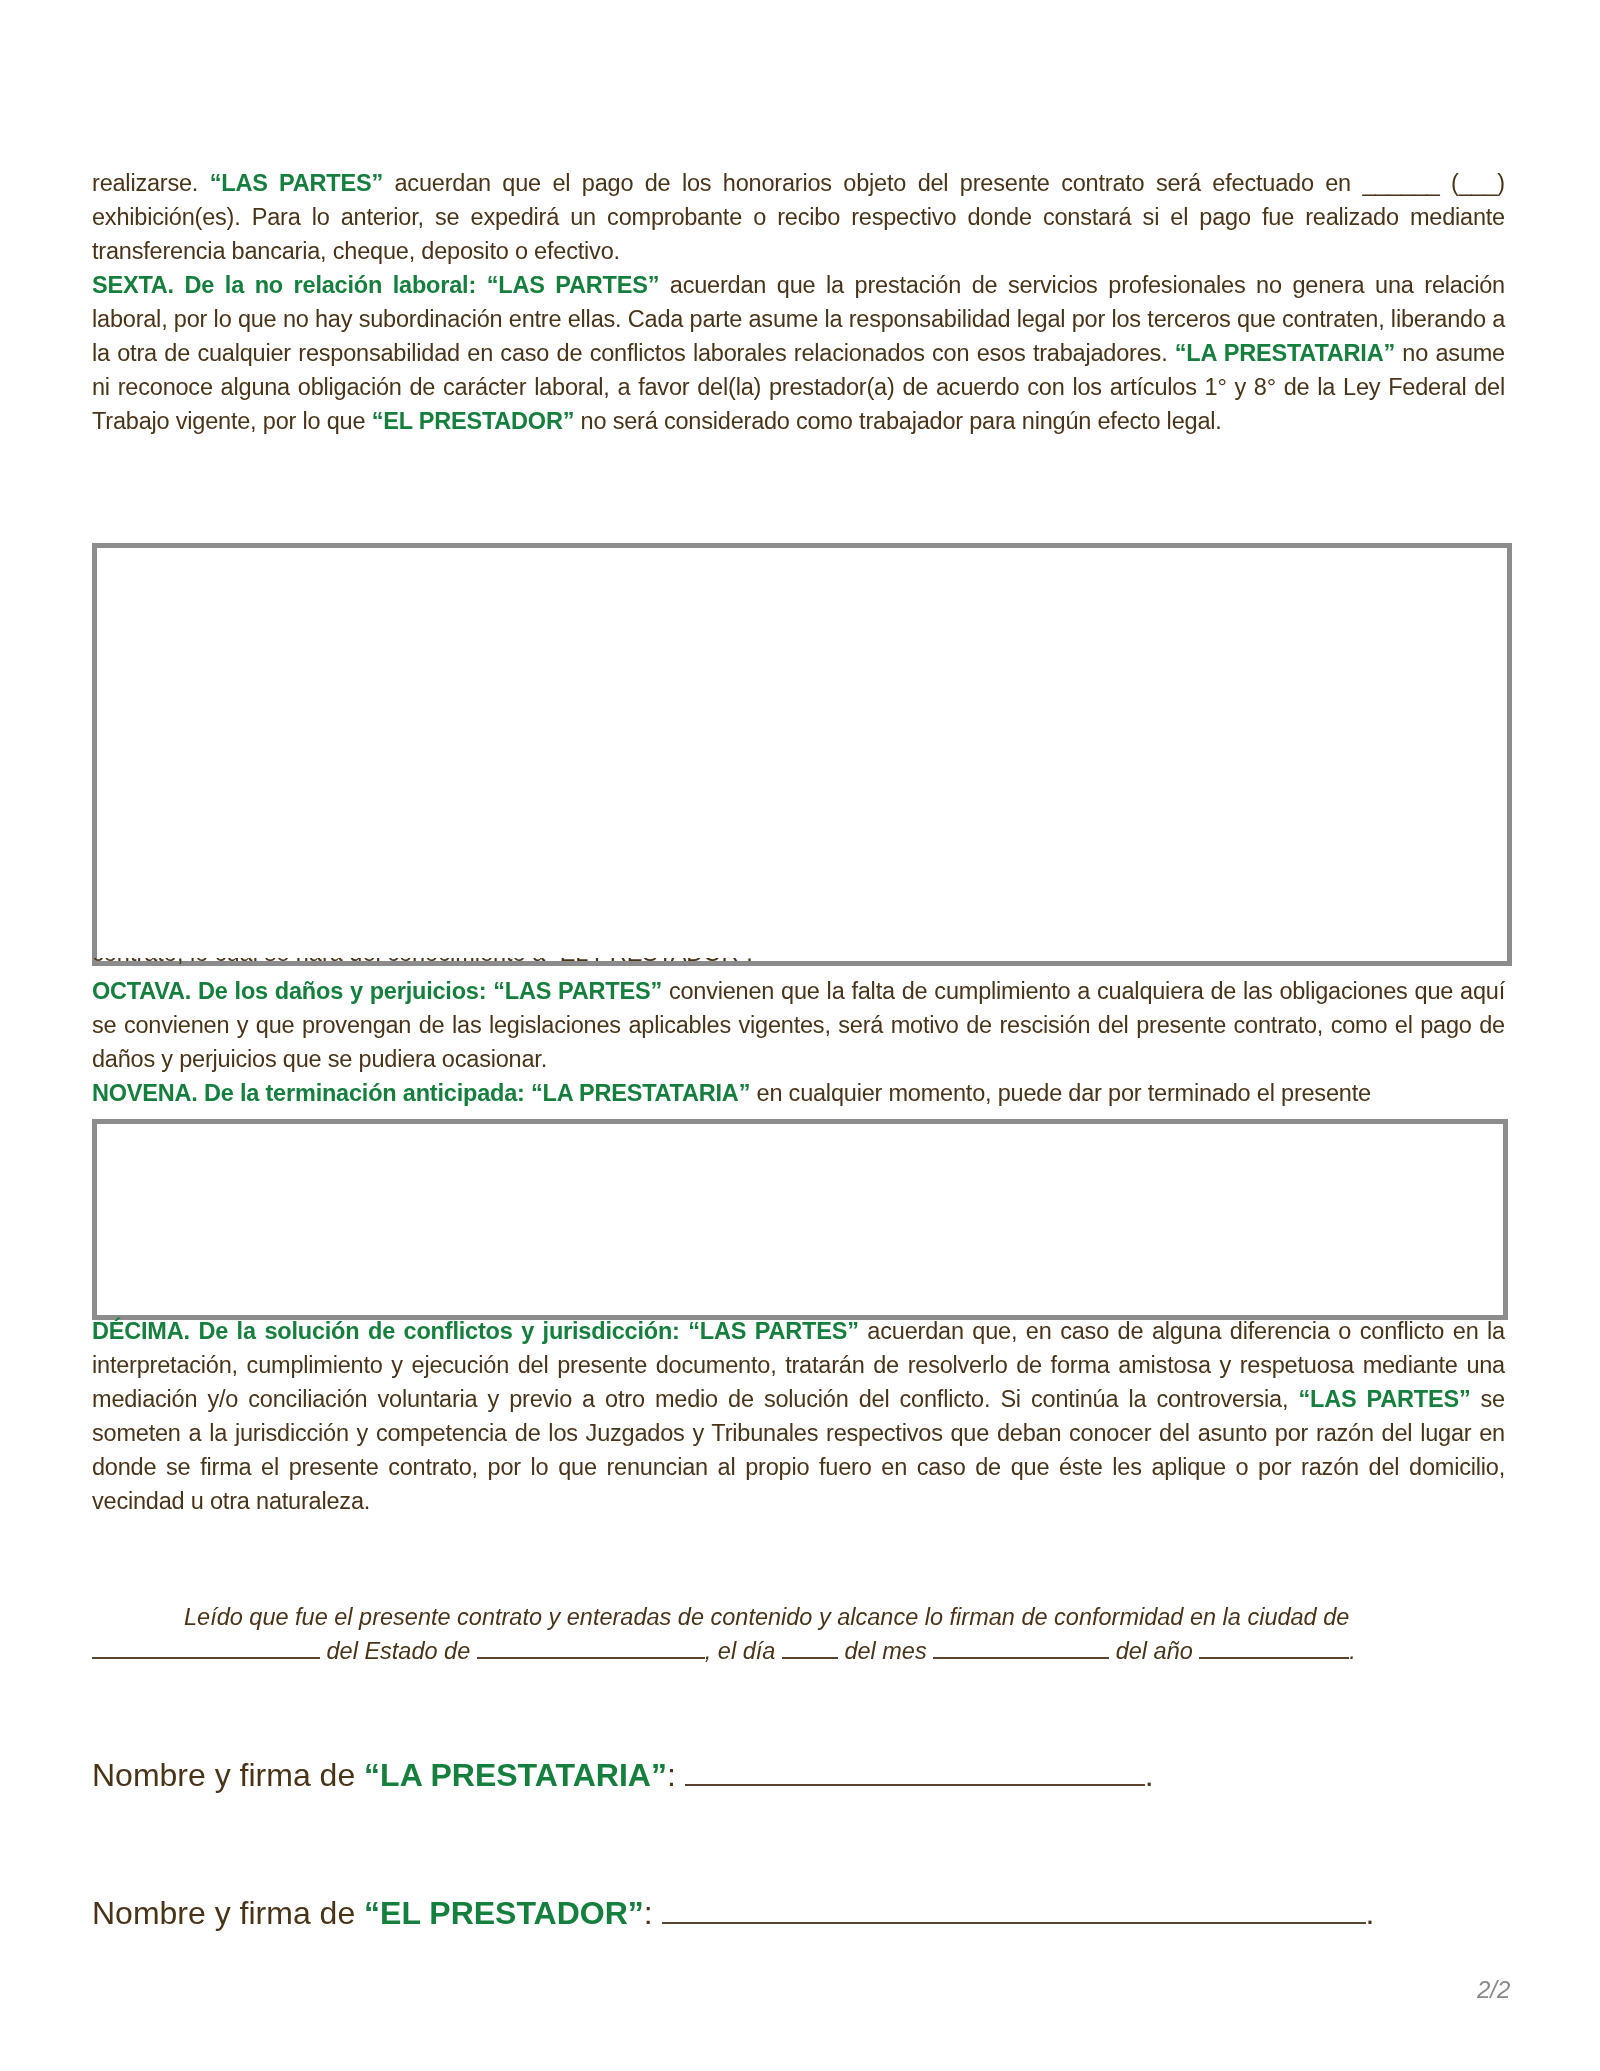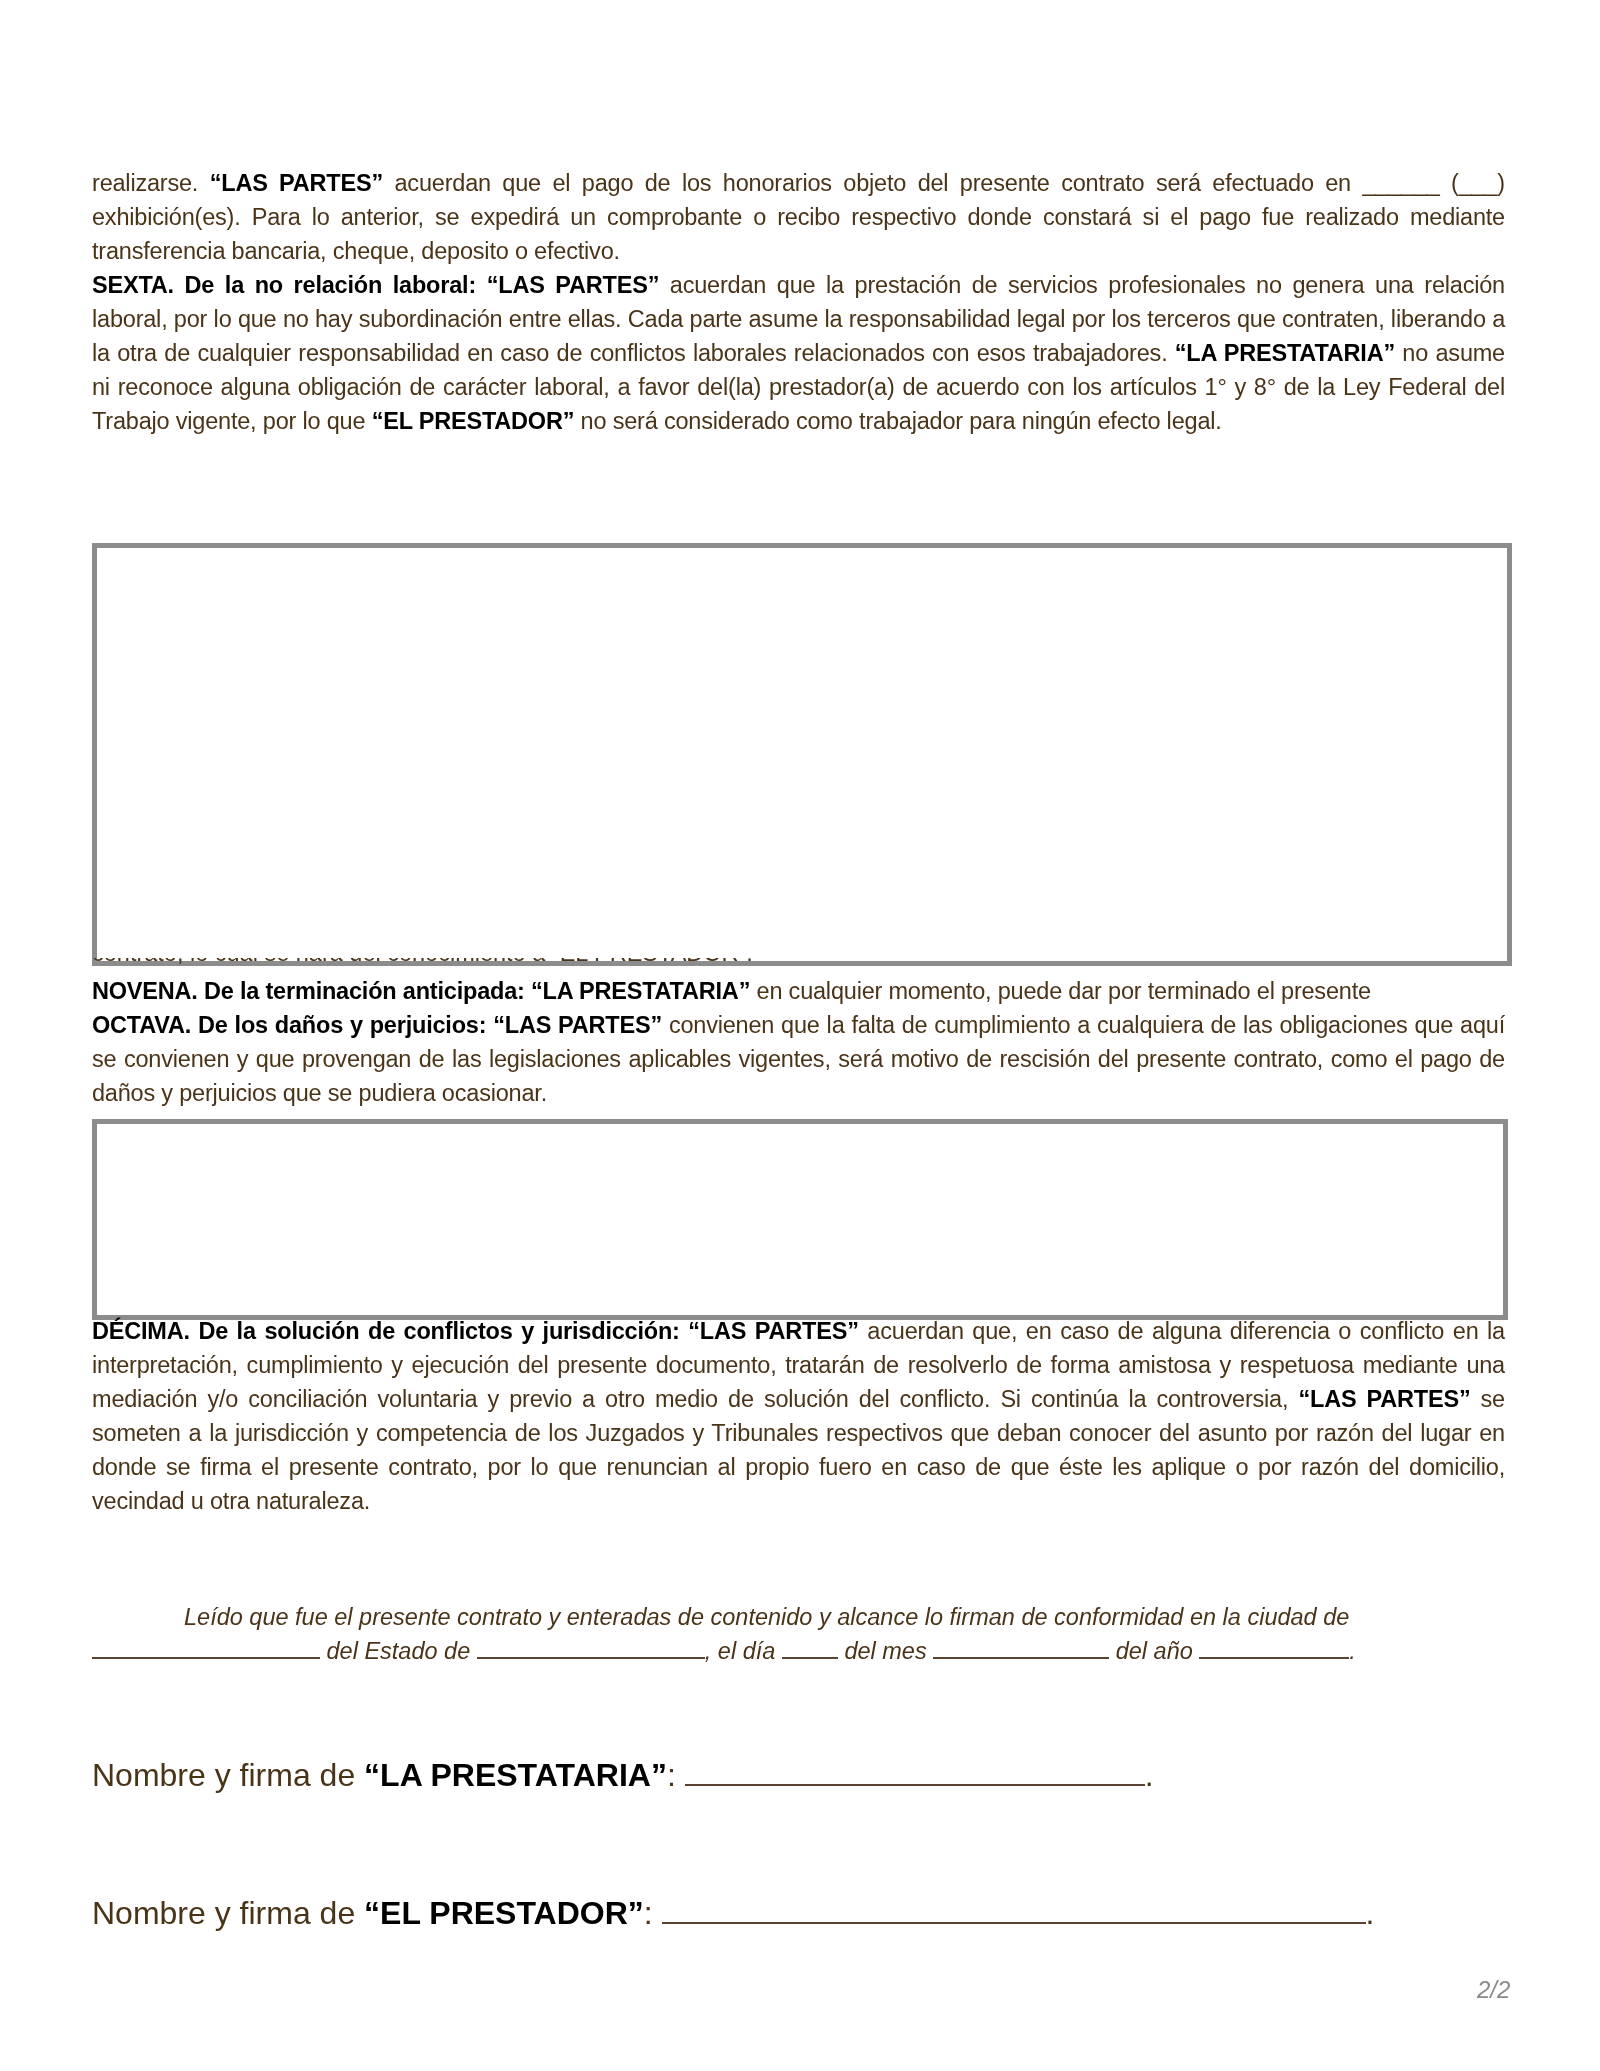--- a/index.html
+++ b/index.html
@@ -23,21 +23,21 @@
     }
     .para {
       font-size: 23.5px;
       line-height: 34px;
       text-align: justify;
       margin: 0;
       letter-spacing: -0.2px;
     }
     .para b, .b {
       font-weight: bold;
-      color: #000000;
+      color: #15803d;
     }
     .clause {
       margin: 0;
     }
     .redaction-box {
       position: absolute;
       background: #ffffff;
       border: 5px solid #8c8c8c;
       box-sizing: border-box;
     }
@@ -99,25 +99,25 @@
 
 </div>
 
 <div class="redaction-box" style="left:92px; top:543px; width:1420px; height:423px;"></div>
 
 <div class="partial-line" style="top:958px; height:12px; width:800px;">
   <span style="position:relative; top:-22px;">contrato, lo cual se hará del conocimiento a “EL PRESTADOR”.</span>
 </div>
 
 <div class="page" style="top:974px;">
+  <p class="para clause">
+    <b>OCTAVA. De los daños y perjuicios: </b><b>“LAS PARTES”</b><span> convienen que la falta de cumplimiento a cualquiera de las obligaciones que aquí se convienen y que provengan de las legislaciones aplicables vigentes, será motivo de rescisión del presente contrato, como el pago de daños y perjuicios que se pudiera ocasionar.</span>
+  </p>
   <p class="para clause" style="white-space:nowrap;">
     <b>NOVENA. De la terminación anticipada: </b><b>“LA PRESTATARIA”</b><span> en cualquier momento, puede dar por terminado el presente</span>
-  </p>
-  <p class="para clause">
-    <b>OCTAVA. De los daños y perjuicios: </b><b>“LAS PARTES”</b><span> convienen que la falta de cumplimiento a cualquiera de las obligaciones que aquí se convienen y que provengan de las legislaciones aplicables vigentes, será motivo de rescisión del presente contrato, como el pago de daños y perjuicios que se pudiera ocasionar.</span>
   </p>
 </div>
 
 <div class="redaction-box" style="left:92px; top:1119px; width:1416px; height:201px;"></div>
 
 <div class="page" style="top:1314px;">
   <p class="para clause">
     <b>DÉCIMA. De la solución de conflictos y jurisdicción: </b><b>“LAS PARTES”</b><span> acuerdan que, en caso de alguna diferencia o conflicto en la interpretación, cumplimiento y ejecución del presente documento, tratarán de resolverlo de forma amistosa y respetuosa mediante una mediación y/o conciliación voluntaria y previo a otro medio de solución del conflicto. Si continúa la controversia, </span><b>“LAS PARTES”</b><span> se someten a la jurisdicción y competencia de los Juzgados y Tribunales respectivos que deban conocer del asunto por razón del lugar en donde se firma el presente contrato, por lo que renuncian al propio fuero en caso de que éste les aplique o por razón del domicilio, vecindad u otra naturaleza.</span>
   </p>
 </div>

